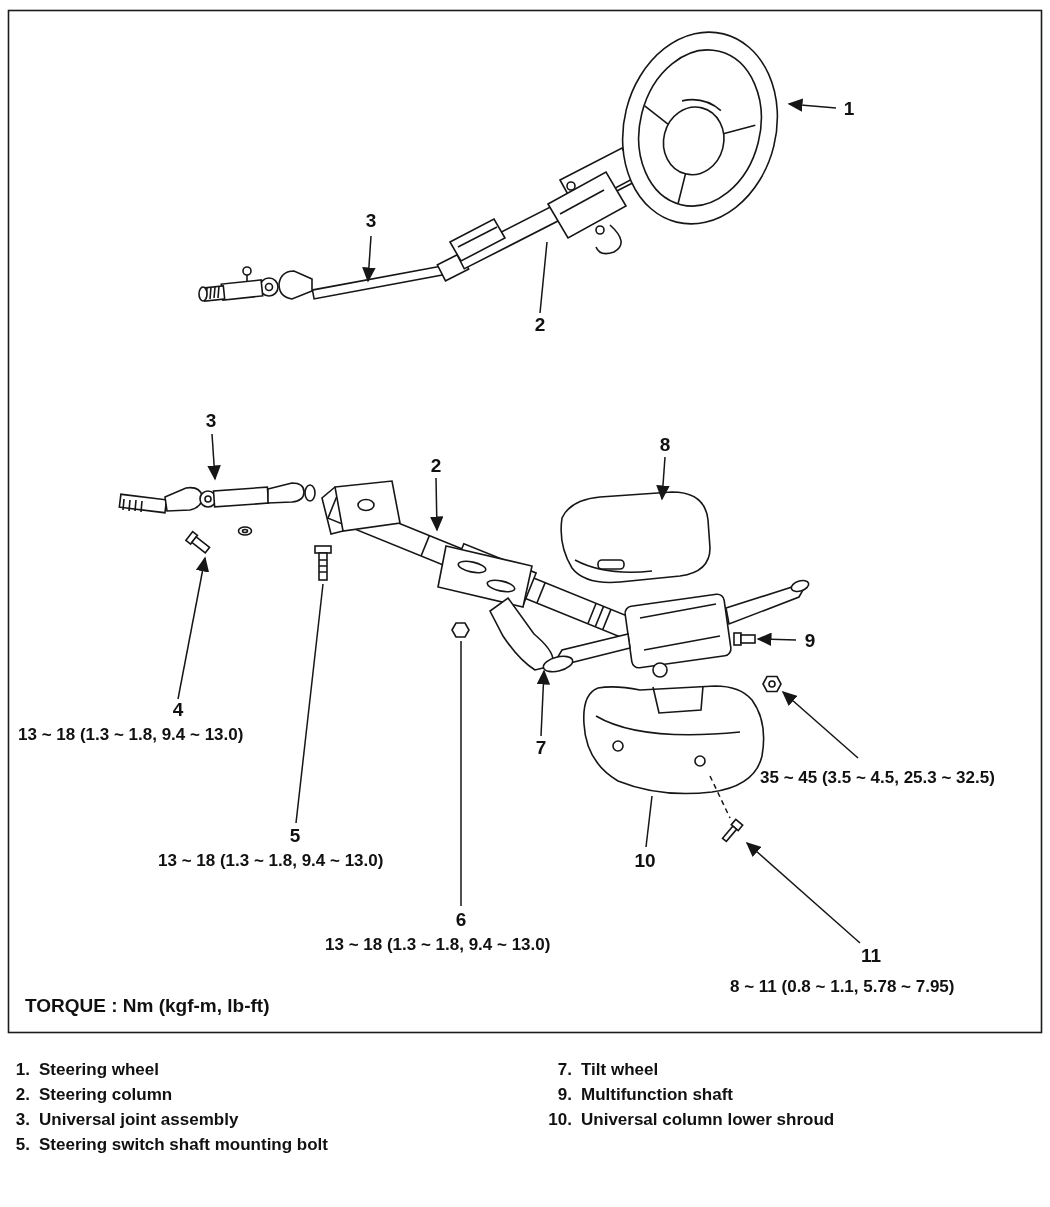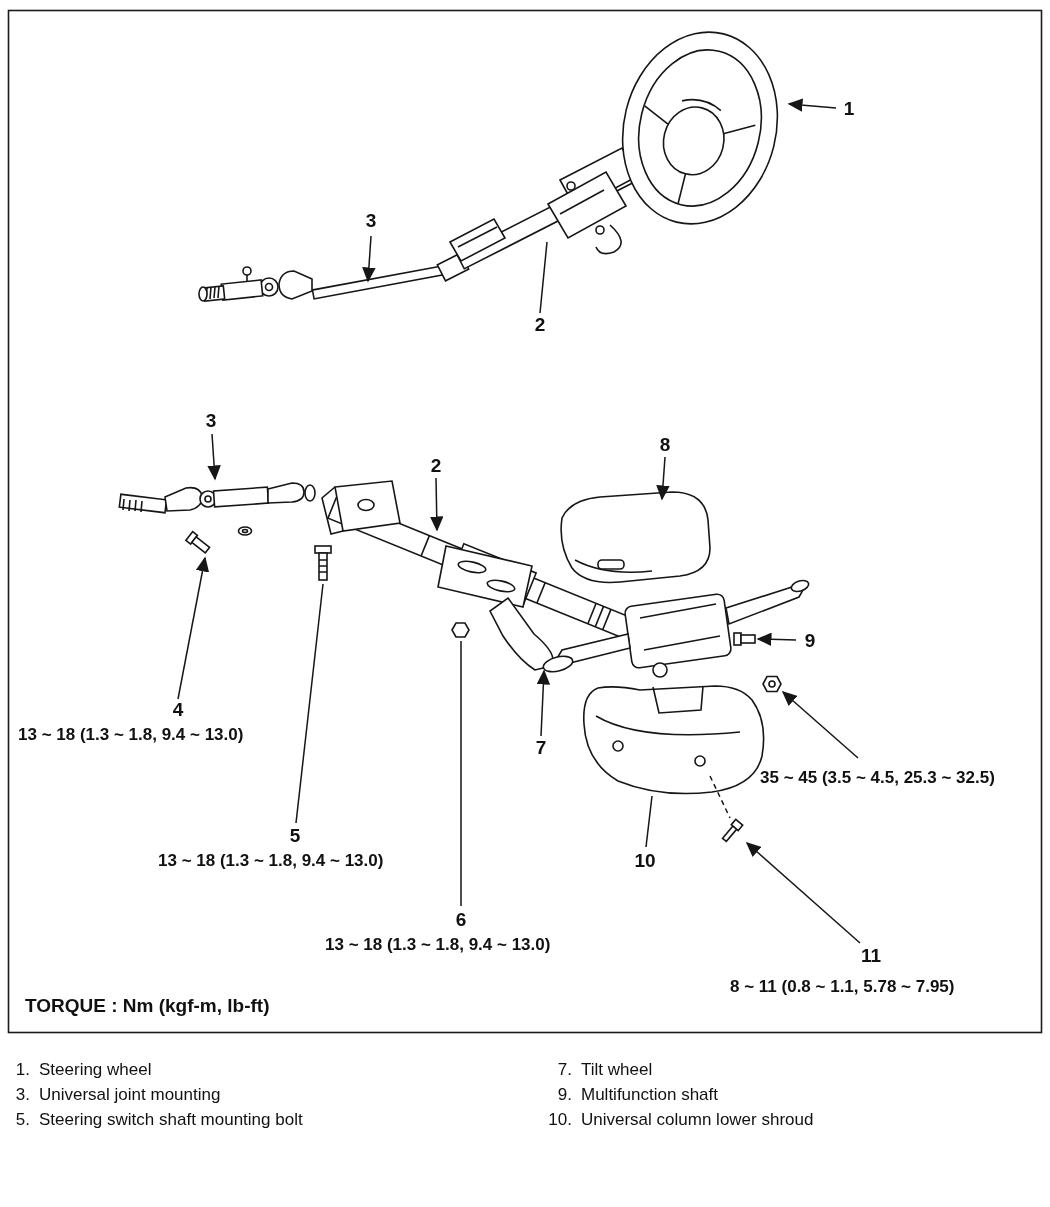--- a/index.html
+++ b/index.html
@@ -2,21 +2,21 @@
 <html><head>
 <meta charset="utf-8">
 <style>
   html,body{margin:0;padding:0;background:#ffffff;}
   body{width:1050px;height:1207px;position:relative;font-family:"Liberation Sans","DejaVu Sans",sans-serif;color:#111;overflow:hidden;}
   .diagram-wrap{position:relative;width:1050px;height:1045px;}
   svg text{font-family:"Liberation Sans","DejaVu Sans",sans-serif;fill:#111;}
   .callout{font-size:19px;font-weight:bold;text-anchor:middle;}
   .spec{font-size:17px;font-weight:bold;}
   .torque-note{font-size:19px;font-weight:bold;}
-  .legend{display:flex;padding:12px 0 17px 6px;font-size:17px;line-height:25px;}
+  .legend{display:flex;padding:12px 0 17px 6px;font-size:17px;line-height:25px;font-weight:bold;}
   .legend-col-left{width:534px;}
   .legend-col-right{flex:1;}
   .legend ul{list-style:none;margin:0;padding:0;}
   .legend li{white-space:nowrap;}
   .lnum{display:inline-block;text-align:right;margin-right:9px;}
   .legend-col-left .lnum{min-width:24px;}
   .legend-col-right .lnum{min-width:32px;}
 </style>
 </head>
 <body>
@@ -193,21 +193,22 @@
   <text class="spec" x="730" y="992">8 ~ 11 (0.8 ~ 1.1, 5.78 ~ 7.95)</text>
 
   <text class="torque-note" x="25" y="1012">TORQUE : Nm (kgf-m, lb-ft)</text>
 </svg>
 </div>
 
 <div class="legend">
   <div class="legend-col-left">
     <ul>
       <li><span class="lnum">1.</span><span>Steering wheel</span></li>
-      <li><span class="lnum">3.</span><span>Universal joint mounting</span></li>
+      <li><span class="lnum">2.</span><span>Steering column</span></li>
+      <li><span class="lnum">3.</span><span>Universal joint assembly</span></li>
       <li><span class="lnum">5.</span><span>Steering switch shaft mounting bolt</span></li>
     </ul>
   </div>
   <div class="legend-col-right">
     <ul>
       <li><span class="lnum">7.</span><span>Tilt wheel</span></li>
       <li><span class="lnum">9.</span><span>Multifunction shaft</span></li>
       <li><span class="lnum">10.</span><span>Universal column lower shroud</span></li>
     </ul>
   </div>

